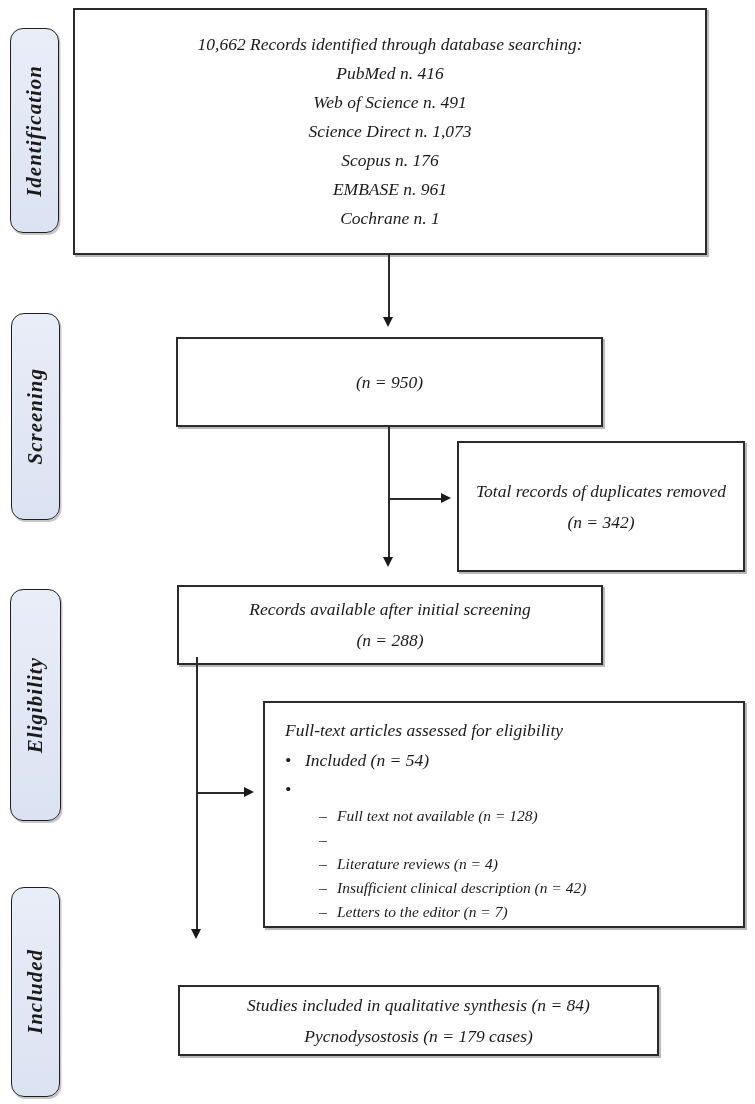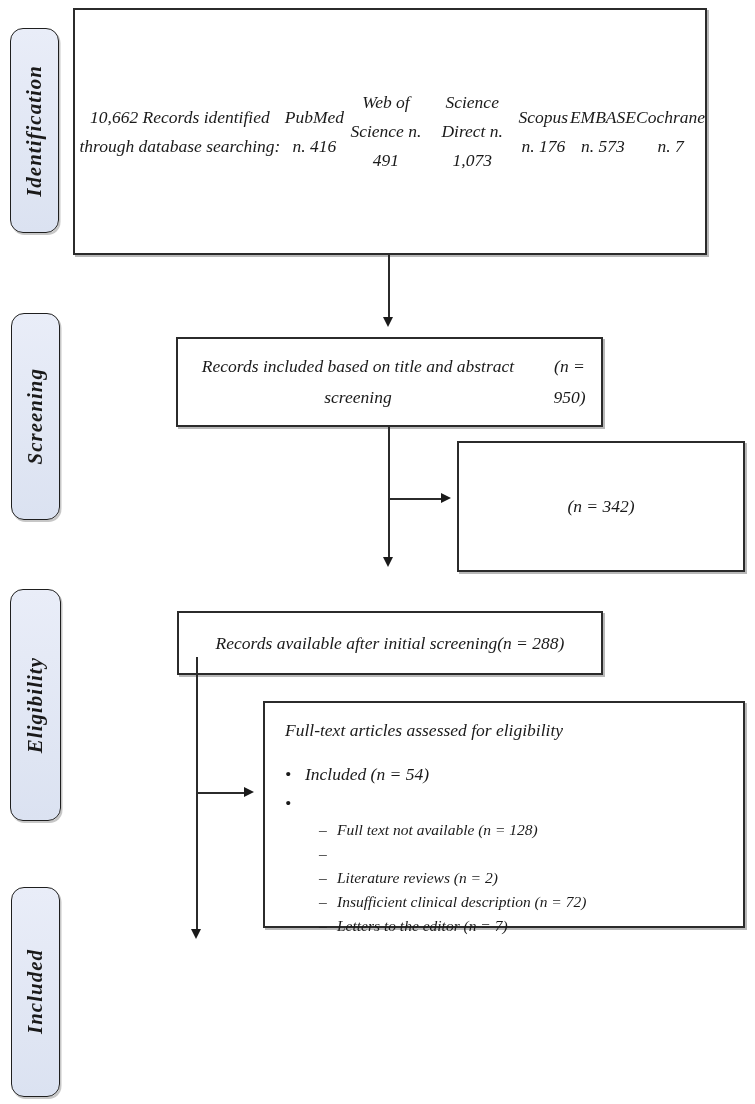--- a/index.html
+++ b/index.html
@@ -40,31 +40,31 @@
     position: absolute;
     box-sizing: border-box;
     background: #ffffff;
     border: 2px solid #2b2b2b;
     box-shadow: 2px 2px 0 rgba(125,125,125,0.55);
     font-style: italic;
     font-size: 17.5px;
   }
   .fbox.center {
     display: flex;
-    flex-direction: row;
+    flex-direction: column;
     align-items: center;
     justify-content: center;
     text-align: center;
   }
   .bline { line-height: 29px; }
   .bline-wide { line-height: 31px; }
 
   
   .fbox.lefty { padding: 13px 10px 0 20px; text-align: left; }
-  .ft-title { line-height: 28px; margin-bottom: 16px; }
+  .ft-title { line-height: 28px; margin-bottom: 2px; }
   .bullet-row { display: flex; line-height: 29px; }
   .bullet-row .marker { width: 20px; flex: 0 0 20px; }
   .sub-row { display: flex; line-height: 24px; font-size: 15.5px; padding-left: 34px; }
   .sub-row .marker { width: 18px; flex: 0 0 18px; }
 
   
   .vline { position: absolute; width: 1.5px; background: #2b2b2b; }
   .hline { position: absolute; height: 1.5px; background: #2b2b2b; }
   .arrow-down {
     position: absolute; width: 0; height: 0;
@@ -96,42 +96,42 @@
   <div class="stage" style="left:11px; top:887px; width:49px; height:210px">
     <span class="stage-label">Included</span>
   </div>
 
   <div class="fbox center" style="left:73px; top:8px; width:634px; height:247px">
     <div class="bline">10,662 Records identified through database searching:</div>
     <div class="bline">PubMed n. 416</div>
     <div class="bline">Web of Science n. 491</div>
     <div class="bline">Science Direct n. 1,073</div>
     <div class="bline">Scopus n. 176</div>
-    <div class="bline">EMBASE n. 573</div>
-    <div class="bline">Cochrane n. 7</div>
+    <div class="bline">EMBASE n. 961</div>
+    <div class="bline">Cochrane n. 1</div>
   </div>
 
   <div class="vline" style="left:388px; top:255px; height:63px"></div>
   <div class="arrow-down" style="left:383px; top:317px"></div>
 
   <div class="fbox center" style="left:176px; top:337px; width:427px; height:90px">
-    <div class="bline-wide">Records included based on title and abstract screening</div>
     <div class="bline-wide">(n = 950)</div>
   </div>
 
   <div class="vline" style="left:388px; top:427px; height:131px"></div>
   <div class="arrow-down" style="left:383px; top:557px"></div>
   <div class="hline" style="left:388px; top:498px; width:54px"></div>
   <div class="arrow-right" style="left:441px; top:493px"></div>
 
   <div class="fbox center" style="left:457px; top:441px; width:288px; height:131px">
+    <div class="bline-wide">Total records of duplicates removed</div>
     <div class="bline-wide">(n = 342)</div>
   </div>
 
-  <div class="fbox center" style="left:177px; top:611px; width:426px; height:64px">
+  <div class="fbox center" style="left:177px; top:585px; width:426px; height:80px">
     <div class="bline-wide">Records available after initial screening</div>
     <div class="bline-wide">(n = 288)</div>
   </div>
 
   <div class="vline" style="left:196px; top:657px; height:273px"></div>
   <div class="arrow-down" style="left:191px; top:929px"></div>
   <div class="hline" style="left:196px; top:792px; width:49px"></div>
   <div class="arrow-right" style="left:244px; top:787px"></div>
 
   <div class="fbox lefty" style="left:263px; top:701px; width:482px; height:227px">
@@ -145,26 +145,30 @@
     </div>
     <div class="sub-row">
       <span class="marker">–</span>
       <span>Full text not available (n = 128)</span>
     </div>
     <div class="sub-row">
       <span class="marker">–</span>
     </div>
     <div class="sub-row">
       <span class="marker">–</span>
-      <span>Literature reviews (n = 2)</span>
+      <span>Literature reviews (n = 4)</span>
     </div>
     <div class="sub-row">
       <span class="marker">–</span>
-      <span>Insufficient clinical description (n = 72)</span>
+      <span>Insufficient clinical description (n = 42)</span>
     </div>
     <div class="sub-row">
       <span class="marker">–</span>
       <span>Letters to the editor (n = 7)</span>
     </div>
   </div>
 
+  <div class="fbox center" style="left:178px; top:985px; width:481px; height:71px">
+    <div class="bline-wide">Studies included in qualitative synthesis (n = 84)</div>
+    <div class="bline-wide">Pycnodysostosis (n = 179 cases)</div>
+  </div>
 
 </div>
 
 </body></html>

